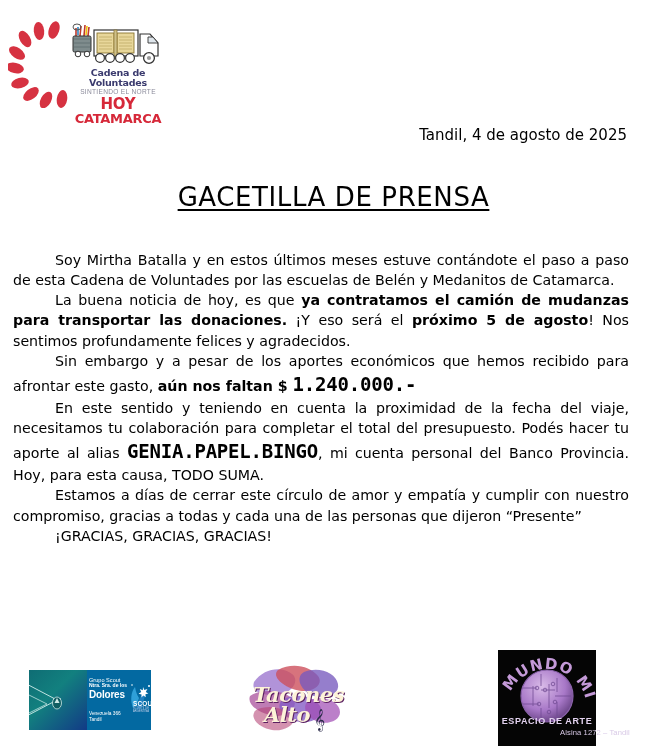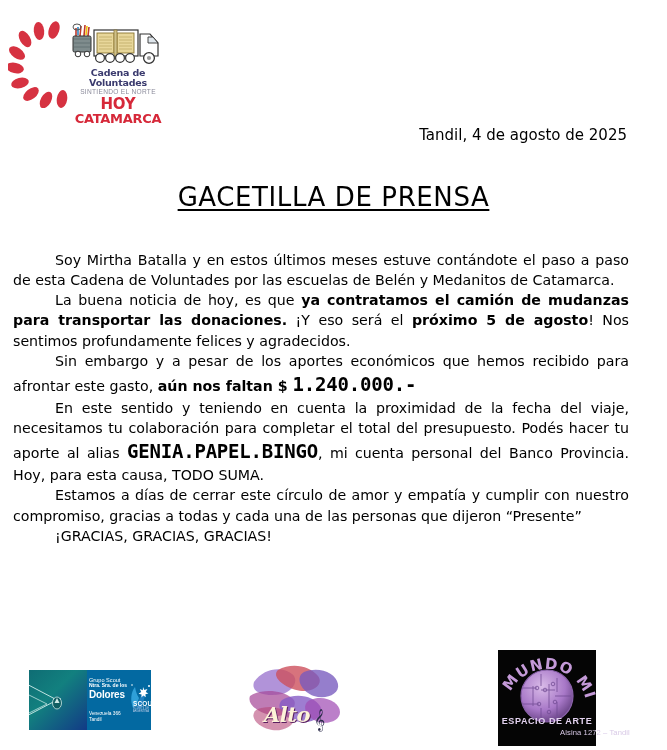--- a/index.html
+++ b/index.html
@@ -407,20 +407,21 @@
       <g opacity="0.92">
         <path d="M6 22 C16 8 34 6 44 14 C52 20 44 32 34 34 C20 37 2 34 6 22 Z" fill="#8e63c8" opacity="0.75"></path>
         <path d="M30 10 C44 2 62 6 70 16 C76 24 66 32 54 31 C40 30 22 18 30 10 Z" fill="#c8414f" opacity="0.8"></path>
         <path d="M56 12 C70 6 88 12 90 24 C92 34 78 40 66 36 C54 32 46 18 56 12 Z" fill="#6b4bb8" opacity="0.78"></path>
         <path d="M2 36 C14 28 34 30 44 38 C52 44 42 56 30 56 C16 56 -2 46 2 36 Z" fill="#a03a90" opacity="0.72"></path>
         <path d="M34 40 C48 32 66 36 72 46 C78 56 64 64 52 62 C38 60 26 48 34 40 Z" fill="#7a4fc0" opacity="0.8"></path>
         <path d="M62 40 C76 34 92 42 92 52 C92 62 76 66 66 60 C56 54 54 44 62 40 Z" fill="#9a3fae" opacity="0.72"></path>
         <path d="M8 50 C20 44 38 48 44 56 C50 64 36 72 24 70 C12 68 0 58 8 50 Z" fill="#b03a6e" opacity="0.6"></path>
       </g>
     </svg>
+    <div class="tacones-w1">Tacones</div>
     <div class="tacones-w2">Alto</div>
     <div class="tacones-note">𝄞</div>
   </div>
 
   <div class="mundo-logo">
     <svg class="mundo-globe" viewBox="0 0 56 56">
       <defs>
         <radialGradient id="gg" cx="40%" cy="32%" r="75%">
           <stop offset="0%" stop-color="#d9bbe8"></stop>
           <stop offset="60%" stop-color="#a878c8"></stop>

